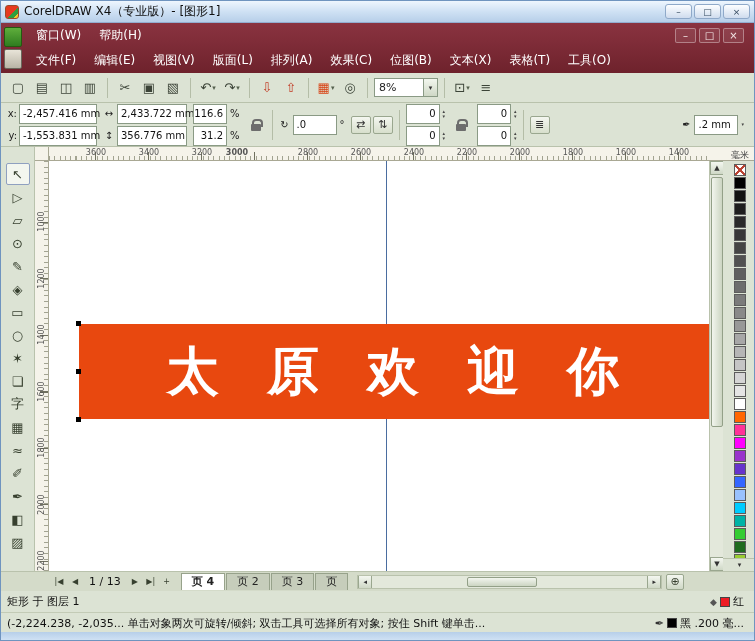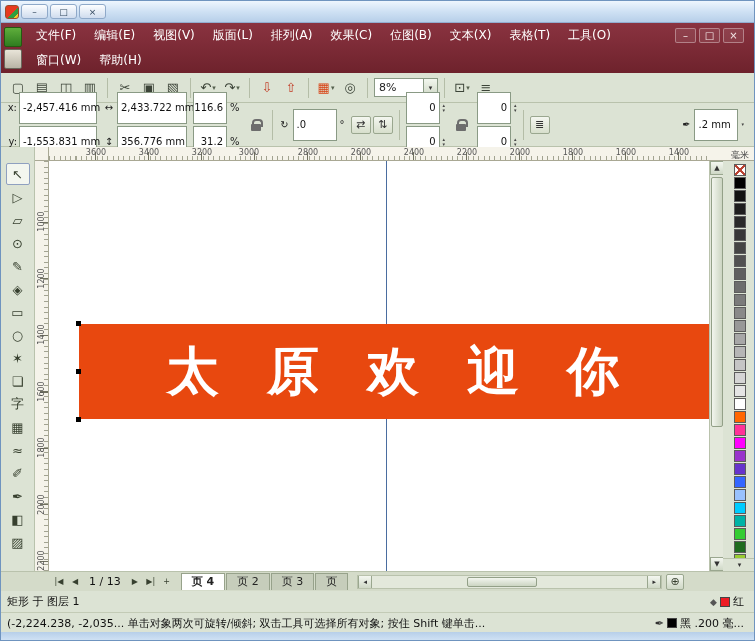--- a/index.html
+++ b/index.html
@@ -35,21 +35,21 @@
   .tb-combo{display:flex;align-items:center;height:19px;border:1px solid #8a9a85;background:#fff;width:64px;padding-left:4px;font-size:11px;color:#222}
   .tb-combo .combo-val{flex:1}
   .tb-combo .combo-arrow{width:14px;height:100%;background:linear-gradient(#f2f6ee,#cfd8c6);border-left:1px solid #8a9a85;display:flex;align-items:center;justify-content:center;font-size:7px;color:#333}
 
   
   .propbar{position:absolute;top:102px;left:0;right:0;height:44px;background:#dce3d4;border-bottom:1px solid #b9c2ac;display:flex;align-items:center;padding:0 6px;gap:6px}
   .pb-group{display:flex;flex-direction:column;gap:2px;justify-content:center}
   .pb-row{display:flex;align-items:center;gap:2px}
   .pb-lab{font-size:10px;color:#222;width:10px;text-align:right}
   .pb-ic{font-size:10px;color:#222;width:12px;text-align:center}
-  .fld{background:#fff;border:1px solid #8a9a85;height:32px;font-size:10px;color:#111;display:flex;align-items:center;padding:0 3px;white-space:nowrap}
+  .fld{background:#fff;border:1px solid #8a9a85;height:20px;font-size:10px;color:#111;display:flex;align-items:center;padding:0 3px;white-space:nowrap}
   .w78{width:78px}.w70{width:70px}.w34{width:34px;justify-content:flex-end}.w44{width:44px}
   .unit{font-size:10px;color:#222;margin-left:1px}
   .spin{display:flex;flex-direction:column;justify-content:center;font-size:5px;line-height:5px;color:#444;margin-left:1px}
   .lockbtn{width:20px;height:34px;display:flex;align-items:center;justify-content:center;border:1px solid transparent;border-radius:2px}
   .lock{position:relative;width:10px;height:7px;background:#6d6d6d;border-radius:1px;margin-top:5px}
   .lock::before{content:"";position:absolute;left:1px;top:-5px;width:7px;height:6px;border:2px solid #6d6d6d;border-bottom:none;border-radius:4px 4px 0 0}
   .pb-sep{width:1px;height:30px;background:#b4bda7}
   .mini-btn{width:20px;height:18px;border:1px solid #9aa78f;background:linear-gradient(#f4f7f0,#d7dfcc);display:flex;align-items:center;justify-content:center;font-size:11px;color:#333;border-radius:2px}
 
   
@@ -115,49 +115,50 @@
   .pen{font-size:11px;color:#333}
   .frame-bottom{position:absolute;bottom:0;left:0;right:0;height:8px;background:linear-gradient(#b7cfe9,#cfe1f4)}
 </style>
 </head>
 <body>
 
 <div id="win">
 
   <div class="titlebar">
     <div class="app-icon"></div>
+    <div class="title-text">CorelDRAW X4（专业版）- [图形1]</div>
     <div class="winbtns">
       <div class="winbtn">–</div>
       <div class="winbtn">□</div>
       <div class="winbtn">×</div>
     </div>
   </div>
 
   <div class="menubar">
     <div class="menu-logo">
         <span class="logo-top"></span>
         <span class="logo-bottom"></span>
       </div>
     <div class="menu-rows">
+      <div class="menu-row">
+          <div class="menu-item">窗口(W)</div>
+          <div class="menu-item">帮助(H)</div>
+        </div>
       <div class="menu-row">
           <div class="menu-item">文件(F)</div>
           <div class="menu-item">编辑(E)</div>
           <div class="menu-item">视图(V)</div>
           <div class="menu-item">版面(L)</div>
           <div class="menu-item">排列(A)</div>
           <div class="menu-item">效果(C)</div>
           <div class="menu-item">位图(B)</div>
           <div class="menu-item">文本(X)</div>
           <div class="menu-item">表格(T)</div>
           <div class="menu-item">工具(O)</div>
         </div>
-      <div class="menu-row">
-          <div class="menu-item">窗口(W)</div>
-          <div class="menu-item">帮助(H)</div>
-        </div>
     </div>
     <div class="doc-btns" style="position:absolute;right:4px;top:5px">
       <div class="doc-btn">–</div>
       <div class="doc-btn">□</div>
       <div class="doc-btn">×</div>
     </div>
   </div>
 
   <div class="toolbar">
     <div style="display:flex;align-items:center;gap:2px">
@@ -384,21 +385,21 @@
           <span class="tool-glyph">▨</span>
         </div>
       </div>
     <div class="ruler-corner"></div>
     <div class="hruler">
       <div class="hruler-ticks"></div>
       <span class="hunit">毫米</span>
     <span class="hlab" style="left: 34px;">3600</span>
         <span class="hlab" style="left: 87px;">3400</span>
         <span class="hlab" style="left: 140px;">3200</span>
-        <span class="hlab" style="left: 187px;">3000</span>
+        <span class="hlab" style="left: 175px; font-weight: bold;">3000</span>
         <span class="hlab" style="left: 246px;">2800</span>
         <span class="hlab" style="left: 299px;">2600</span>
         <span class="hlab" style="left: 352px;">2400</span>
         <span class="hlab" style="left: 405px;">2200</span>
         <span class="hlab" style="left: 458px;">2000</span>
         <span class="hlab" style="left: 511px;">1800</span>
         <span class="hlab" style="left: 564px;">1600</span>
         <span class="hlab" style="left: 617px;">1400</span>
       </div>
     <div class="vruler">

